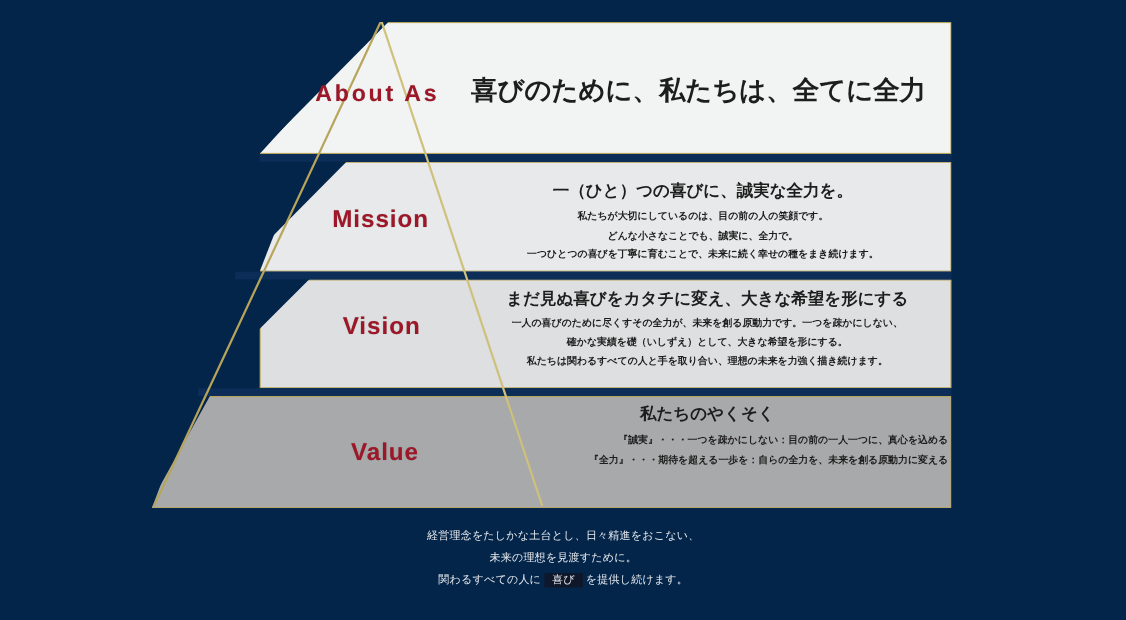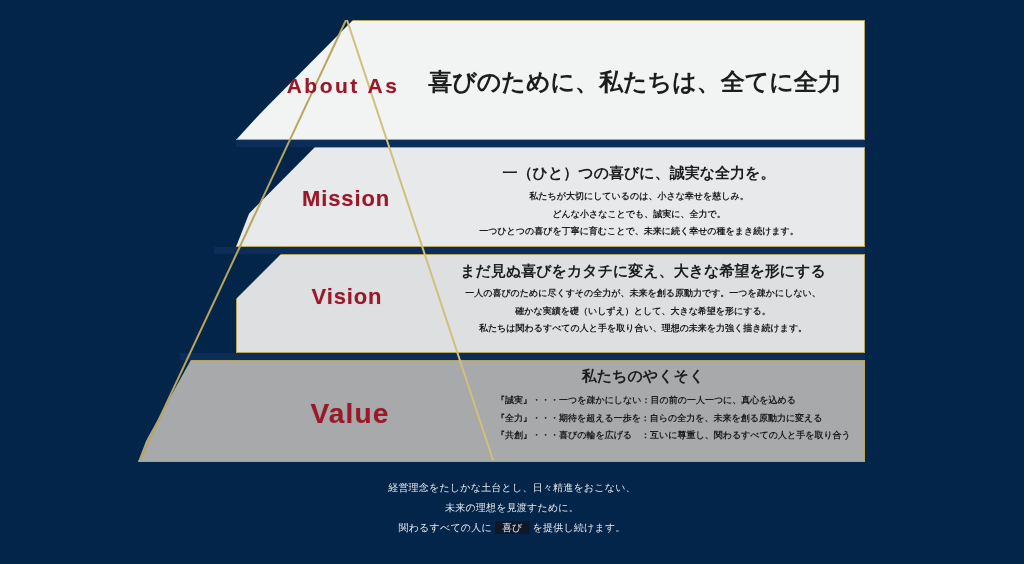--- a/index.html
+++ b/index.html
@@ -111,21 +111,21 @@
     color: #9d1728;
     font-weight: bold;
     letter-spacing: 0.04em;
     white-space: nowrap;
     text-align: center;
     text-shadow: 0 0 1px rgba(0,0,0,.25);
   }
   #label-about   { left: 258px; top: 74px;  width: 170px; font-size: 21px; letter-spacing: .12em; }
   #label-mission { left: 268px; top: 186px; width: 156px; font-size: 22px; }
   #label-vision  { left: 272px; top: 284px; width: 150px; font-size: 22px; }
-  #label-value   { left: 280px; top: 398px; width: 140px; font-size: 28px; }
+  #label-value   { left: 280px; top: 398px; width: 140px; font-size: 22px; }
 
   .body-block {
     position: absolute;
     text-align: center;
     color: #1a1a1a;
   }
   .head-line {
     font-weight: bold;
     color: #1d1d1d;
   }
@@ -141,21 +141,21 @@
   #body-about .head-line { font-size: 24px; }
 
   #body-mission { left: 424px; top: 164px; width: 430px; }
   #body-mission .head-line { font-size: 15px; margin-bottom: 5px; }
 
   #body-vision { left: 424px; top: 262px; width: 438px; }
   #body-vision .head-line { font-size: 15px; margin-bottom: 4px; }
 
   #body-value { left: 424px; top: 367px; width: 438px; }
   #body-value .head-line { font-size: 15px; margin-bottom: 6px; }
-  #body-value .sub-line { text-align: left; padding-left: 72px; }
+  #body-value .sub-line { text-align: right; padding-left: 72px; }
 
   
   #footer {
     position: absolute;
     left: 0; top: 478px; width: 1024px;
     text-align: center;
     color: #e8ebef;
     font-size: 10px;
     line-height: 2.0;
     letter-spacing: .02em;
@@ -213,37 +213,36 @@
   <div class="band-label" id="label-mission">Mission</div>
   <div class="band-label" id="label-vision">Vision</div>
   <div class="band-label" id="label-value">Value</div>
 
   <div class="body-block" id="body-about">
     <div class="head-line">喜びのために、私たちは、全てに全力</div>
   </div>
 
   <div class="body-block" id="body-mission">
     <div class="head-line">一（ひと）つの喜びに、誠実な全力を。</div>
-    <div class="sub-line">私たちが大切にしているのは、小さな幸せを慈しみ。</div>
+    <div class="sub-line">私たちが大切にしているのは、目の前の人の笑顔です。</div>
     <div class="sub-line">どんな小さなことでも、誠実に、全力で。</div>
     <div class="sub-line">一つひとつの喜びを丁寧に育むことで、未来に続く幸せの種をまき続けます。</div>
   </div>
 
   <div class="body-block" id="body-vision">
     <div class="head-line">まだ見ぬ喜びをカタチに変え、大きな希望を形にする</div>
     <div class="sub-line">一人の喜びのために尽くすその全力が、未来を創る原動力です。一つを疎かにしない、</div>
     <div class="sub-line">確かな実績を礎（いしずえ）として、大きな希望を形にする。</div>
     <div class="sub-line">私たちは関わるすべての人と手を取り合い、理想の未来を力強く描き続けます。</div>
   </div>
 
   <div class="body-block" id="body-value">
     <div class="head-line">私たちのやくそく</div>
     <div class="sub-line">『誠実』・・・一つを疎かにしない：目の前の一人一つに、真心を込める</div>
     <div class="sub-line">『全力』・・・期待を超える一歩を：自らの全力を、未来を創る原動力に変える</div>
-    <div class="sub-line">『共創』・・・喜びの輪を広げる　：互いに尊重し、関わるすべての人と手を取り合う</div>
   </div>
 
   <div id="footer">
     <span class="fline">経営理念をたしかな土台とし、日々精進をおこない、</span>
     <span class="fline">未来の理想を見渡すために。</span>
     <span class="fline">
       <span>関わるすべての人に</span><span class="hl">喜び</span><span>を提供し続けます。</span>
     </span>
   </div>
 

